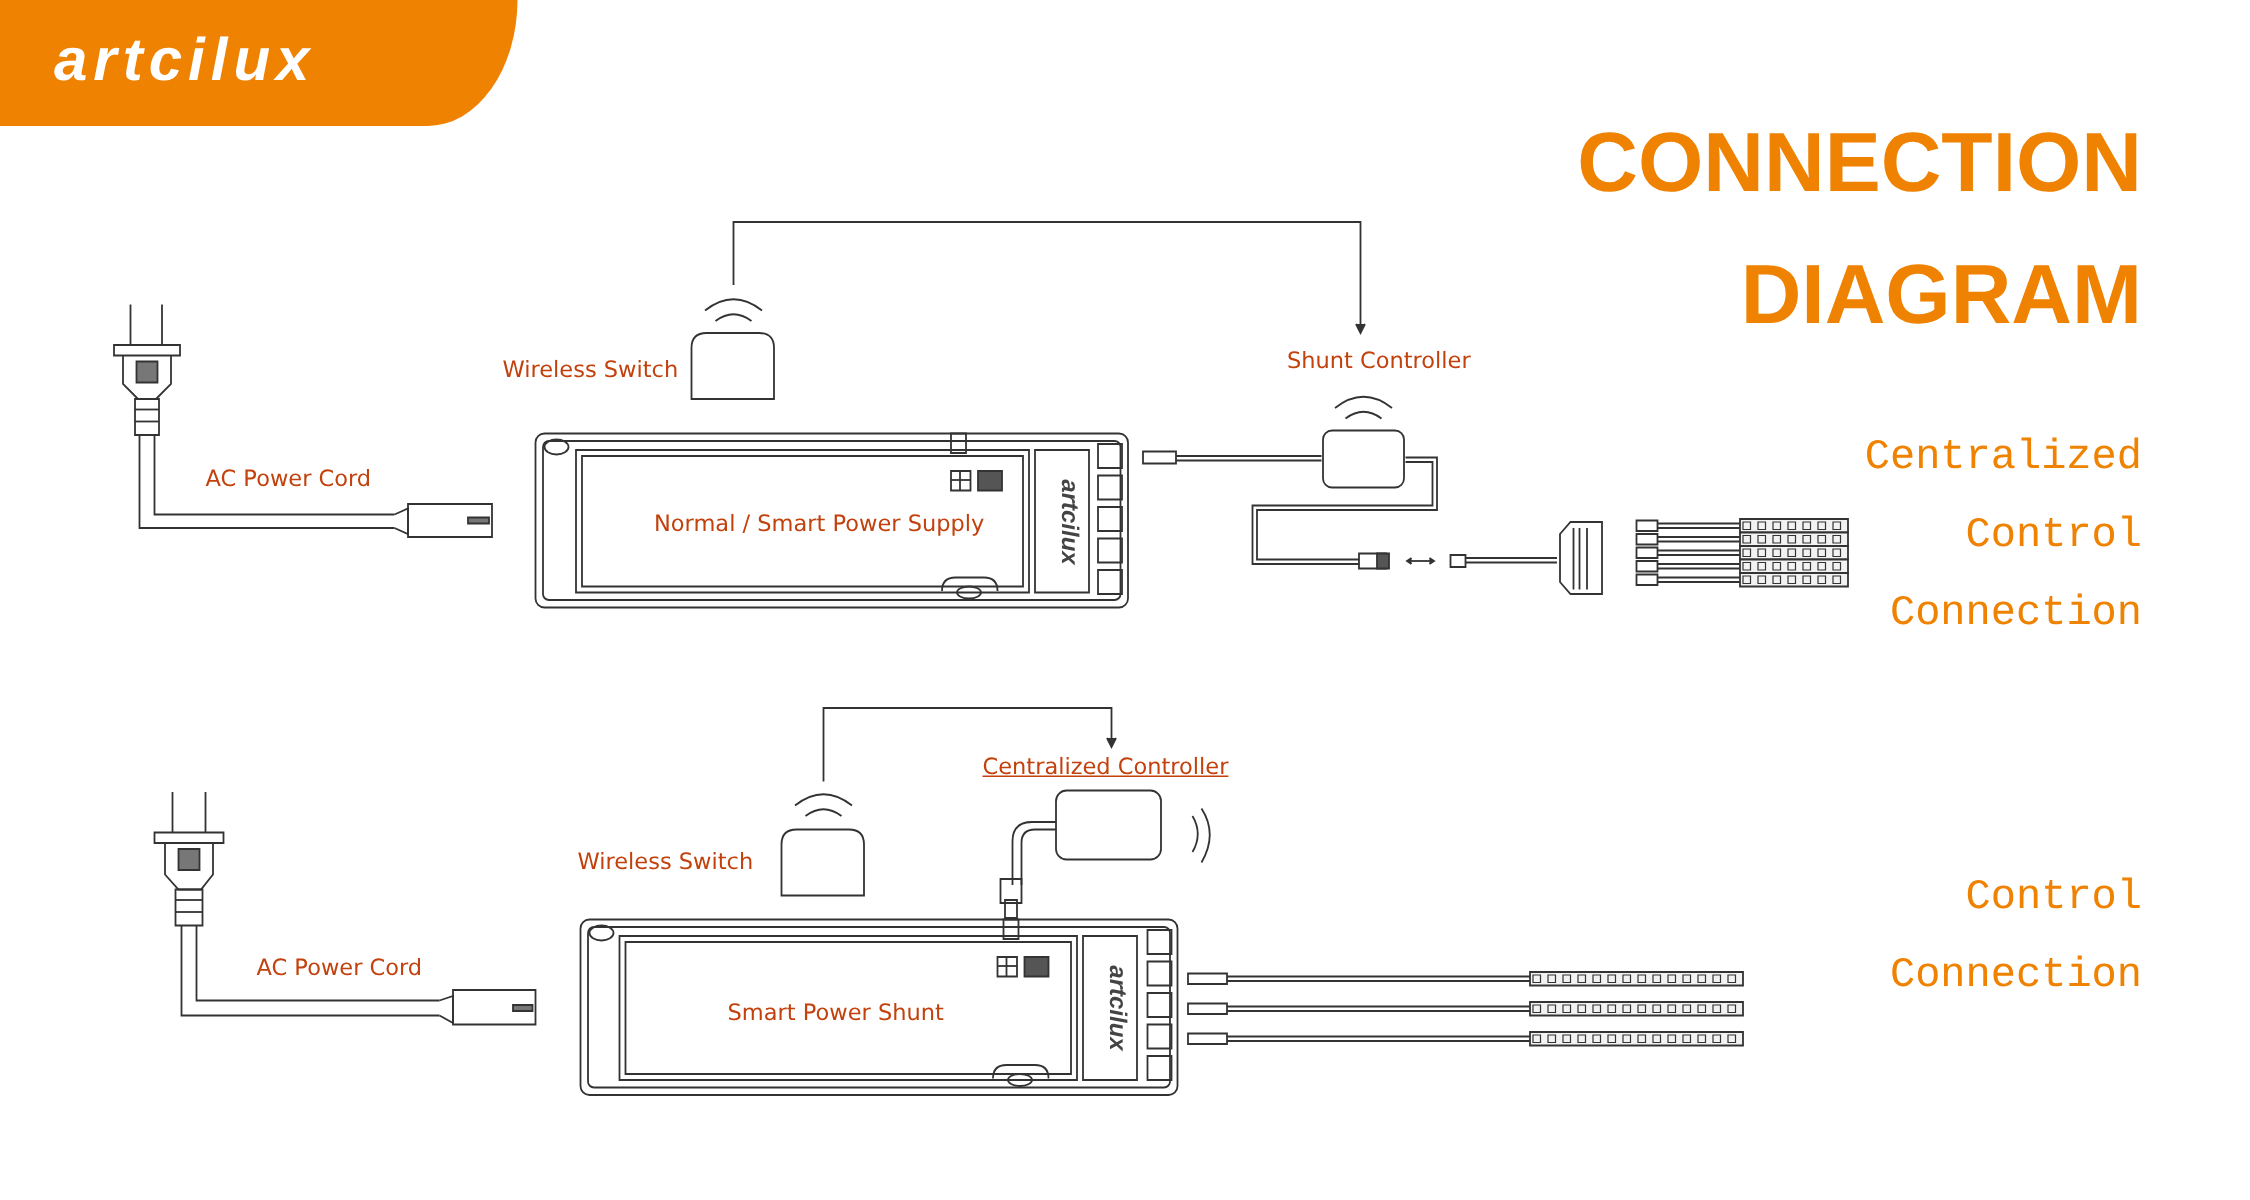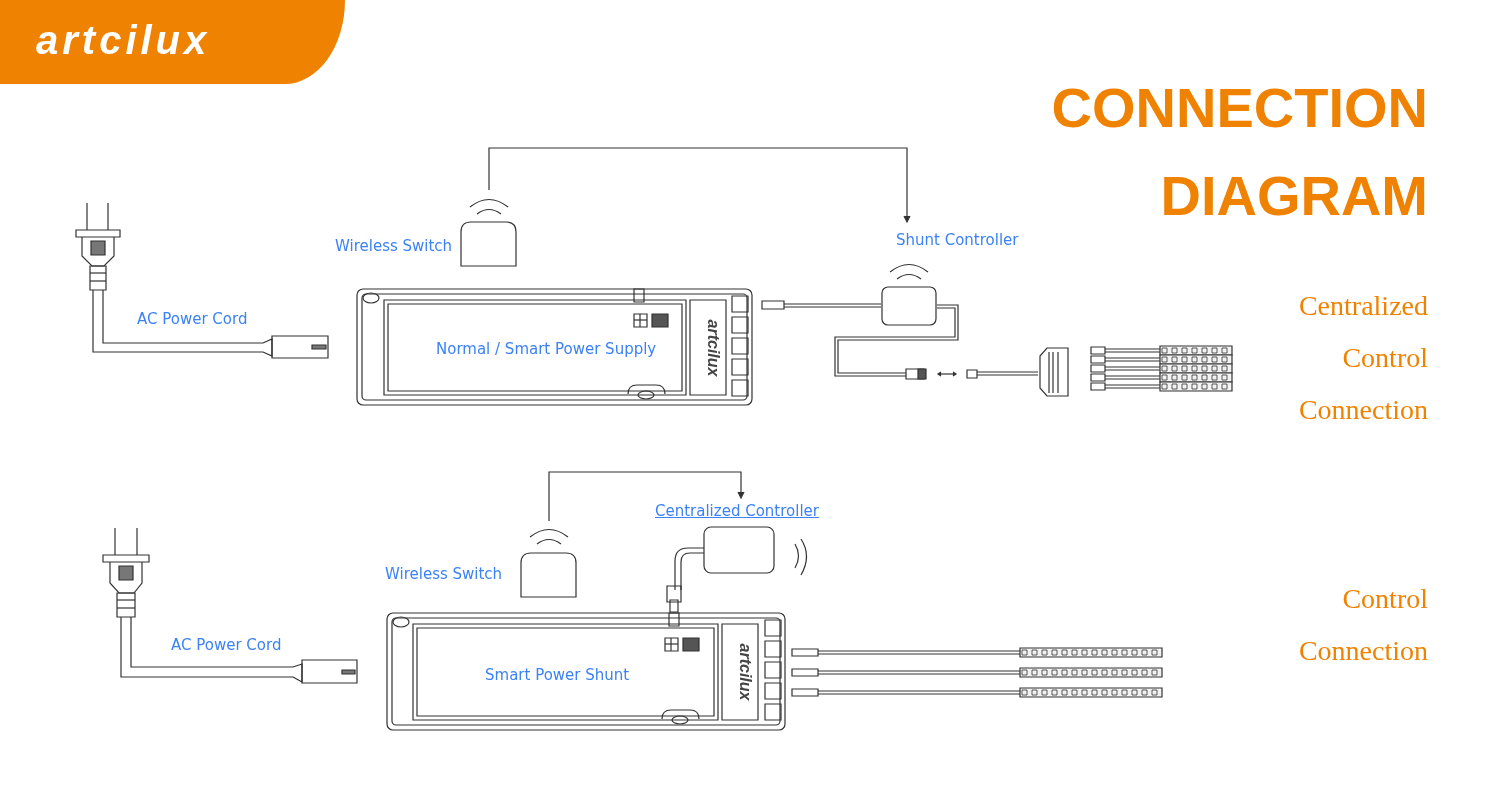--- a/index.html
+++ b/index.html
@@ -2,23 +2,23 @@
 <html><head>
 <meta charset="utf-8">
 <style>
   html, body { margin:0; padding:0; background:#ffffff; }
   body { width:1500px; height:800px; position:relative; overflow:hidden; font-family:"DejaVu Sans", sans-serif; }
   .logo-tab { position:absolute; left:0; top:0; width:345px; height:84px; background:#ef8200; border-bottom-right-radius:60px 84px; }
   .logo-text { position:absolute; left:36px; top:18px; font-family:"Liberation Sans", sans-serif; font-weight:bold; font-style:italic; font-size:40px; color:#ffffff; letter-spacing:4px; }
   .title { position:absolute; right:72px; text-align:right; color:#ef8200; font-family:"Liberation Sans", sans-serif; font-weight:bold; font-size:56px; line-height:1; }
   .title.l1 { top:80px; }
   .title.l2 { top:168px;margin-left:40px; }
-  .section-label { position:absolute; right:72px; text-align:right; color:#ef8200; font-family:Liberation Serif, serif; font-size:28px; line-height:52px; }
+  .section-label { position:absolute; right:72px; text-align:right; color:#ef8200; font-family:Liberation Mono, monospace; font-size:28px; line-height:52px; }
   .section-label div { white-space:nowrap; }
-  .lbl { position:absolute; font-family:"DejaVu Sans", sans-serif; font-size:15px; color:#3b82f6; white-space:nowrap; }
+  .lbl { position:absolute; font-family:"DejaVu Sans", sans-serif; font-size:15px; color:#c2410c; white-space:nowrap; }
   svg.diagram { position:absolute; left:0; top:0; }
   svg.diagram * { vector-effect:non-scaling-stroke; }
 </style>
 </head>
 <body>
 
 <div class="logo-tab">
   <div class="logo-text">artcilux</div>
 </div>
 
@@ -31,21 +31,21 @@
   <div>Connection</div>
 </div>
 <div class="section-label" style="top:573px;">
   <div>Control</div>
   <div>Connection</div>
 </div>
 
 <div class="lbl" style="left:137px; top:310px;">AC Power Cord</div>
 <div class="lbl" style="left:335px; top:237px;">Wireless Switch</div>
 <div class="lbl" style="left:436px; top:340px;">Normal / Smart Power Supply</div>
-<div class="lbl" style="left:896px; top:231px;">Shunt Controller</div>
+<div class="lbl" style="left:858px; top:231px;">Shunt Controller</div>
 
 <div class="lbl" style="left:171px; top:636px;">AC Power Cord</div>
 <div class="lbl" style="left:385px; top:565px;">Wireless Switch</div>
 <div class="lbl" style="left:485px; top:666px;">Smart Power Shunt</div>
 <div class="lbl" style="left:655px; top:502px;text-decoration:underline;">Centralized Controller</div>
 
 <svg class="diagram" width="1500" height="800" viewBox="0 0 1500 800" fill="none" stroke="#333" stroke-width="1.2">
 
   <g>
     <line x1="87" y1="203" x2="87" y2="230"></line>

